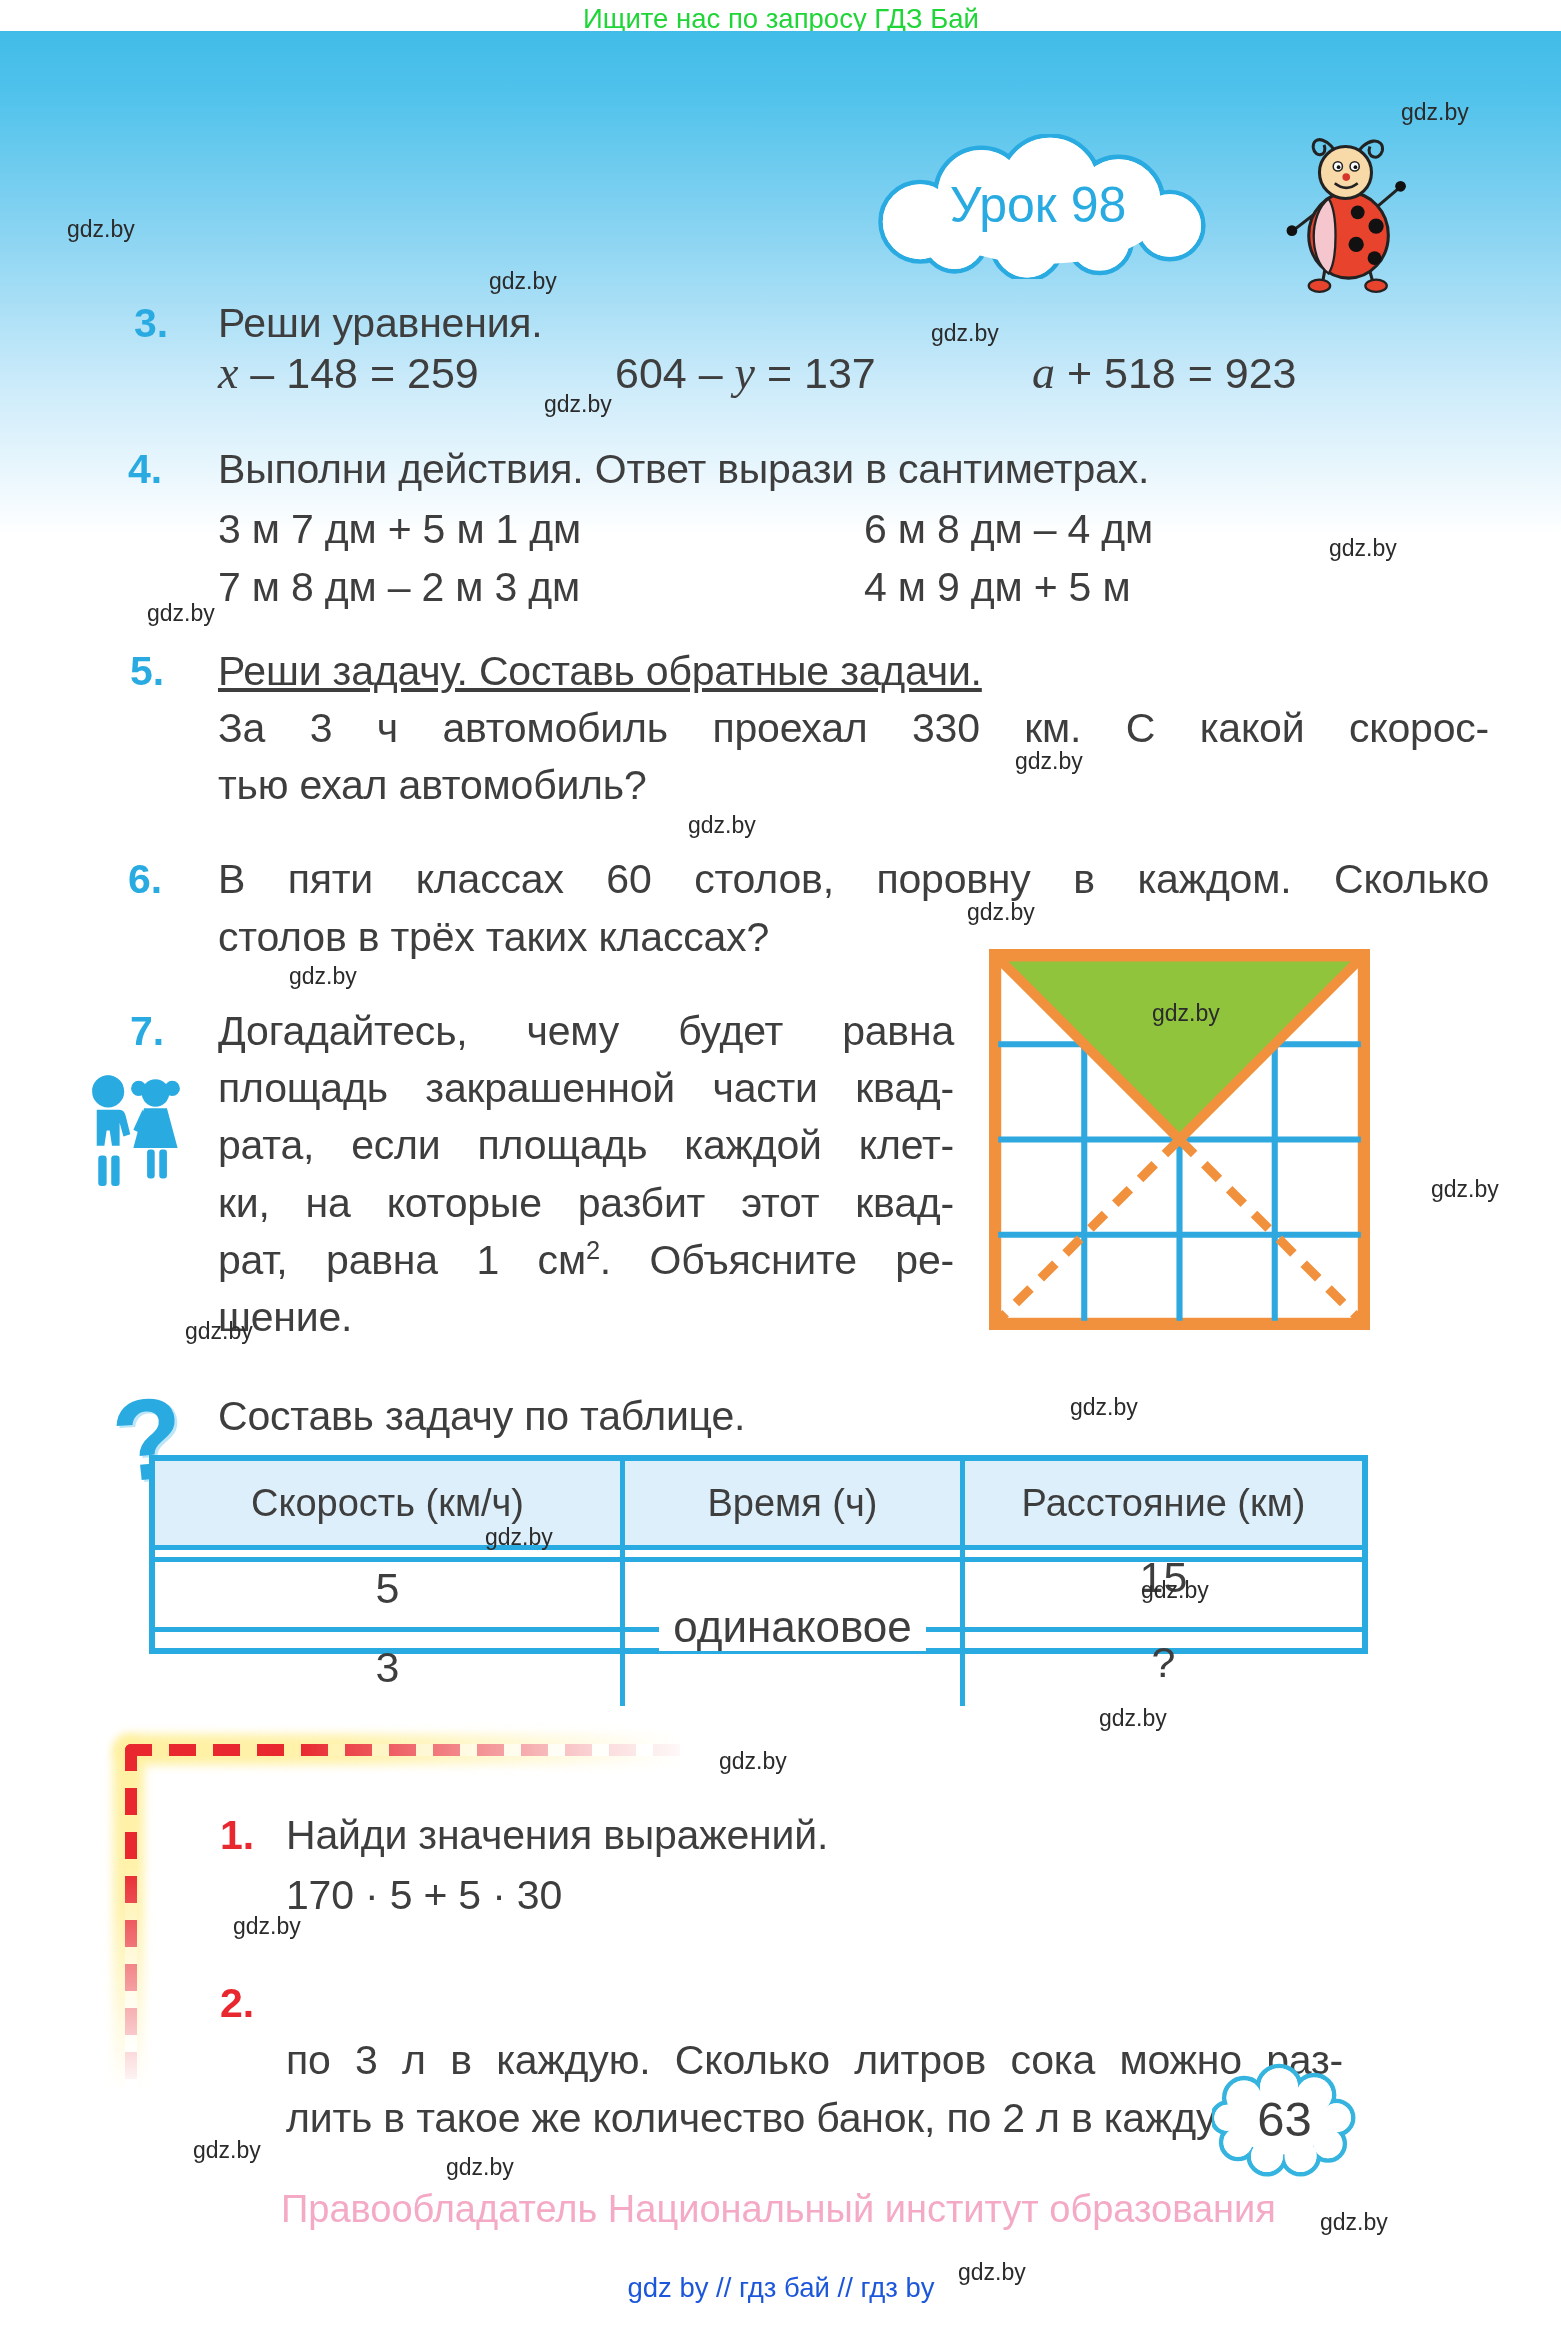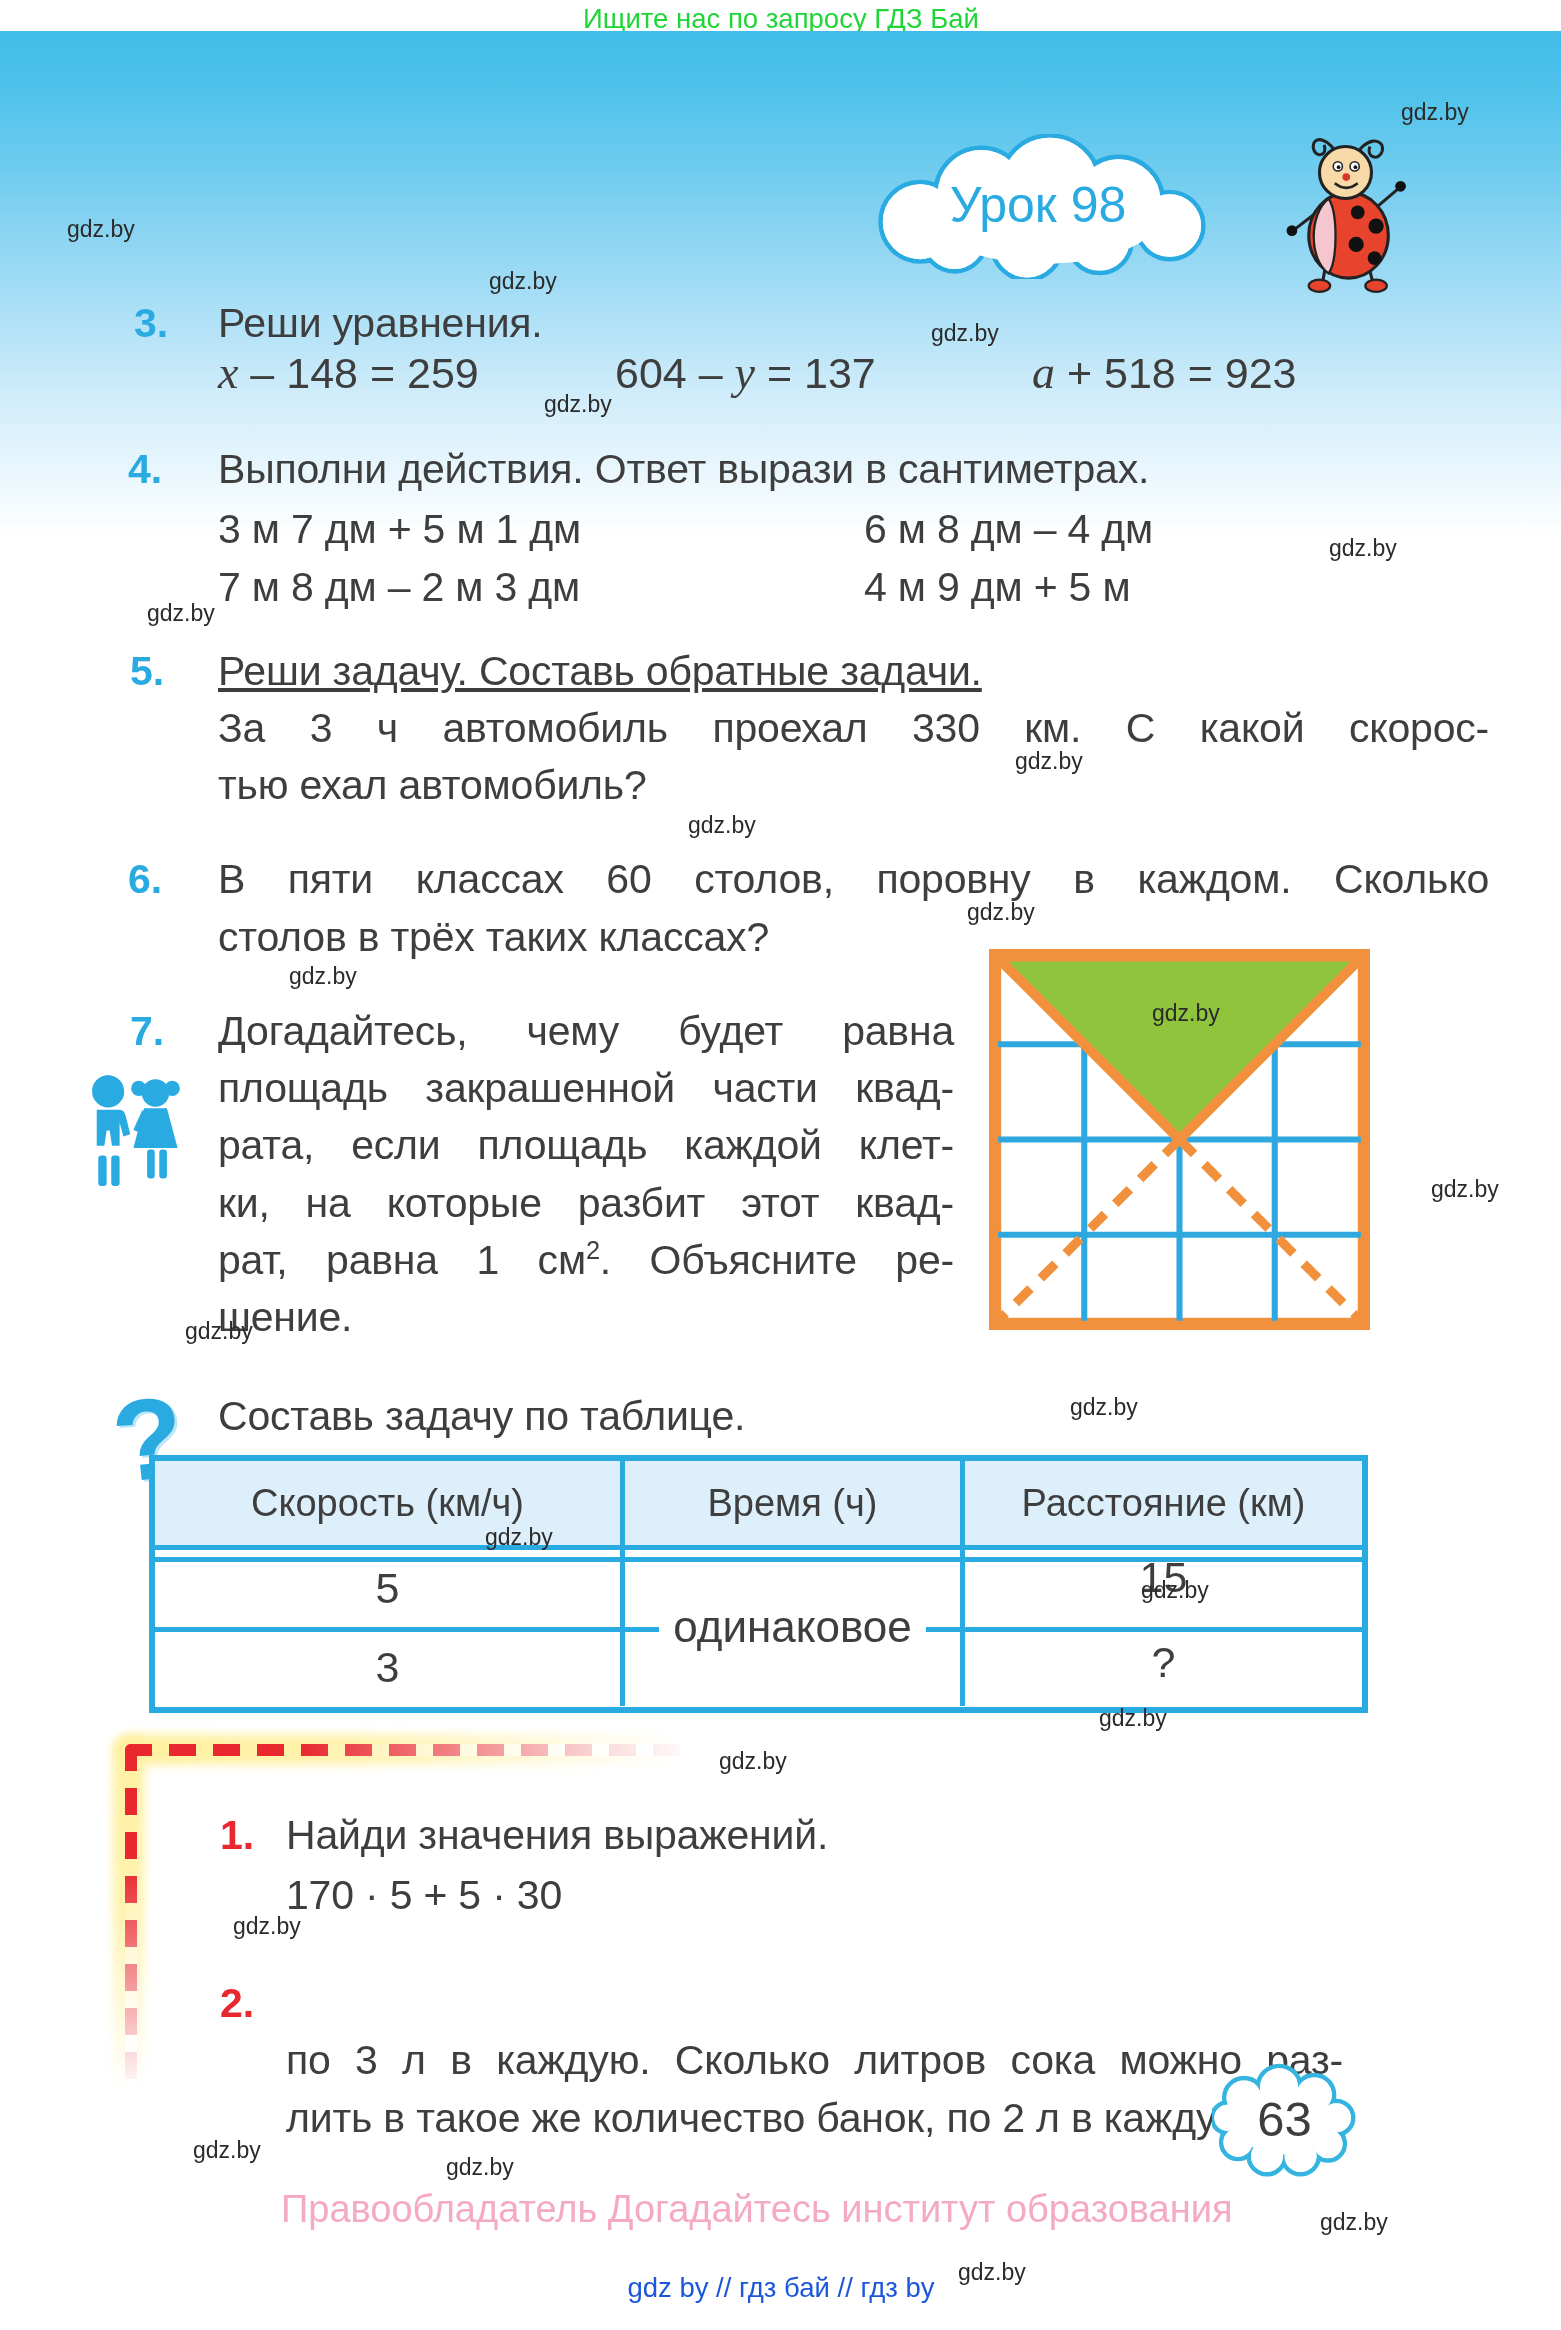--- a/index.html
+++ b/index.html
@@ -12,21 +12,21 @@
   .num-red{position:absolute;color:#e8282e;font-size:41px;font-weight:bold;}
   .eq{position:absolute;color:#3e3e3e;font-size:43px;white-space:nowrap;}
   .mvar{font-family:"Liberation Serif",serif;font-style:italic;font-size:46px;}
   .wm{position:absolute;color:#2b2b2b;font-size:23px;letter-spacing:0;white-space:nowrap;}
   .sky{position:absolute;left:0;top:31px;width:1562px;height:505px;
        background:linear-gradient(180deg,#41bce8 0%,#4fc2eb 12%,#8ad4f2 40%,#ccebfa 70%,#ffffff 100%);}
   .promo{position:absolute;left:0;top:3.1px;width:1562px;text-align:center;color:#1fd537;font-size:27.5px;}
   .lesson-label{position:absolute;left:862px;top:140px;width:352px;height:130px;display:flex;
        align-items:center;justify-content:center;color:#29abe2;font-size:50px;}
   
-  .tbl{position:absolute;left:149px;top:1455px;width:1219px;height:258px;border:6.1px solid #29abe2;background:#fff;box-sizing:border-box;}
+  .tbl{position:absolute;left:149px;top:1455px;width:1219px;height:199px;border:6.1px solid #29abe2;background:#fff;box-sizing:border-box;}
   .tbl-head{position:absolute;left:0;top:0;width:1207px;height:84px;background:#dceffa;}
   .hline{position:absolute;background:#29abe2;}
   .vline{position:absolute;background:#29abe2;width:5.4px;top:0;height:245px;}
   .th{position:absolute;top:0;height:84px;display:flex;align-items:center;justify-content:center;
       color:#3e3e3e;font-size:38px;white-space:nowrap;}
   .tv{position:absolute;color:#3e3e3e;font-size:43px;text-align:center;}
   .odin{position:absolute;left:470px;top:141px;width:335px;text-align:center;color:#3e3e3e;font-size:44px;}
   .odin span{background:#fff;padding:0 13.8px;}
   
   .glow-top{position:absolute;left:115px;top:1734px;width:596px;height:31px;border-radius:15.3px;
@@ -226,21 +226,21 @@
         <circle cx="152" cy="108" r="19"></circle>
         <circle cx="116" cy="124" r="21"></circle>
       <circle cx="72" cy="124" r="21"></circle>
         <circle cx="34" cy="106" r="19"></circle>
         <circle cx="20" cy="74" r="17"></circle>
       <ellipse cx="92" cy="78" rx="62" ry="44"></ellipse>
     </g>
   </svg>
   <div class="abs" style="left:1212px;top:2061px;width:145px;height:115px;display:flex;align-items:center;justify-content:center;color:#3e3e3e;font-size:49px;">63</div>
 
-  <div class="copyright">Правообладатель Догадайтесь институт образования</div>
+  <div class="copyright">Правообладатель Национальный институт образования</div>
   <div class="links">gdz by  //  гдз бай  //  гдз by</div>
 
   <div id="wm-layer">
       <div class="wm" style="left: 1401px; top: 99px;">gdz.by</div>
       <div class="wm" style="left: 67px; top: 216px;">gdz.by</div>
       <div class="wm" style="left: 489px; top: 268px;">gdz.by</div>
       <div class="wm" style="left: 931px; top: 320px;">gdz.by</div>
       <div class="wm" style="left: 544px; top: 391px;">gdz.by</div>
       <div class="wm" style="left: 1329px; top: 535px;">gdz.by</div>
       <div class="wm" style="left: 147px; top: 600px;">gdz.by</div>

